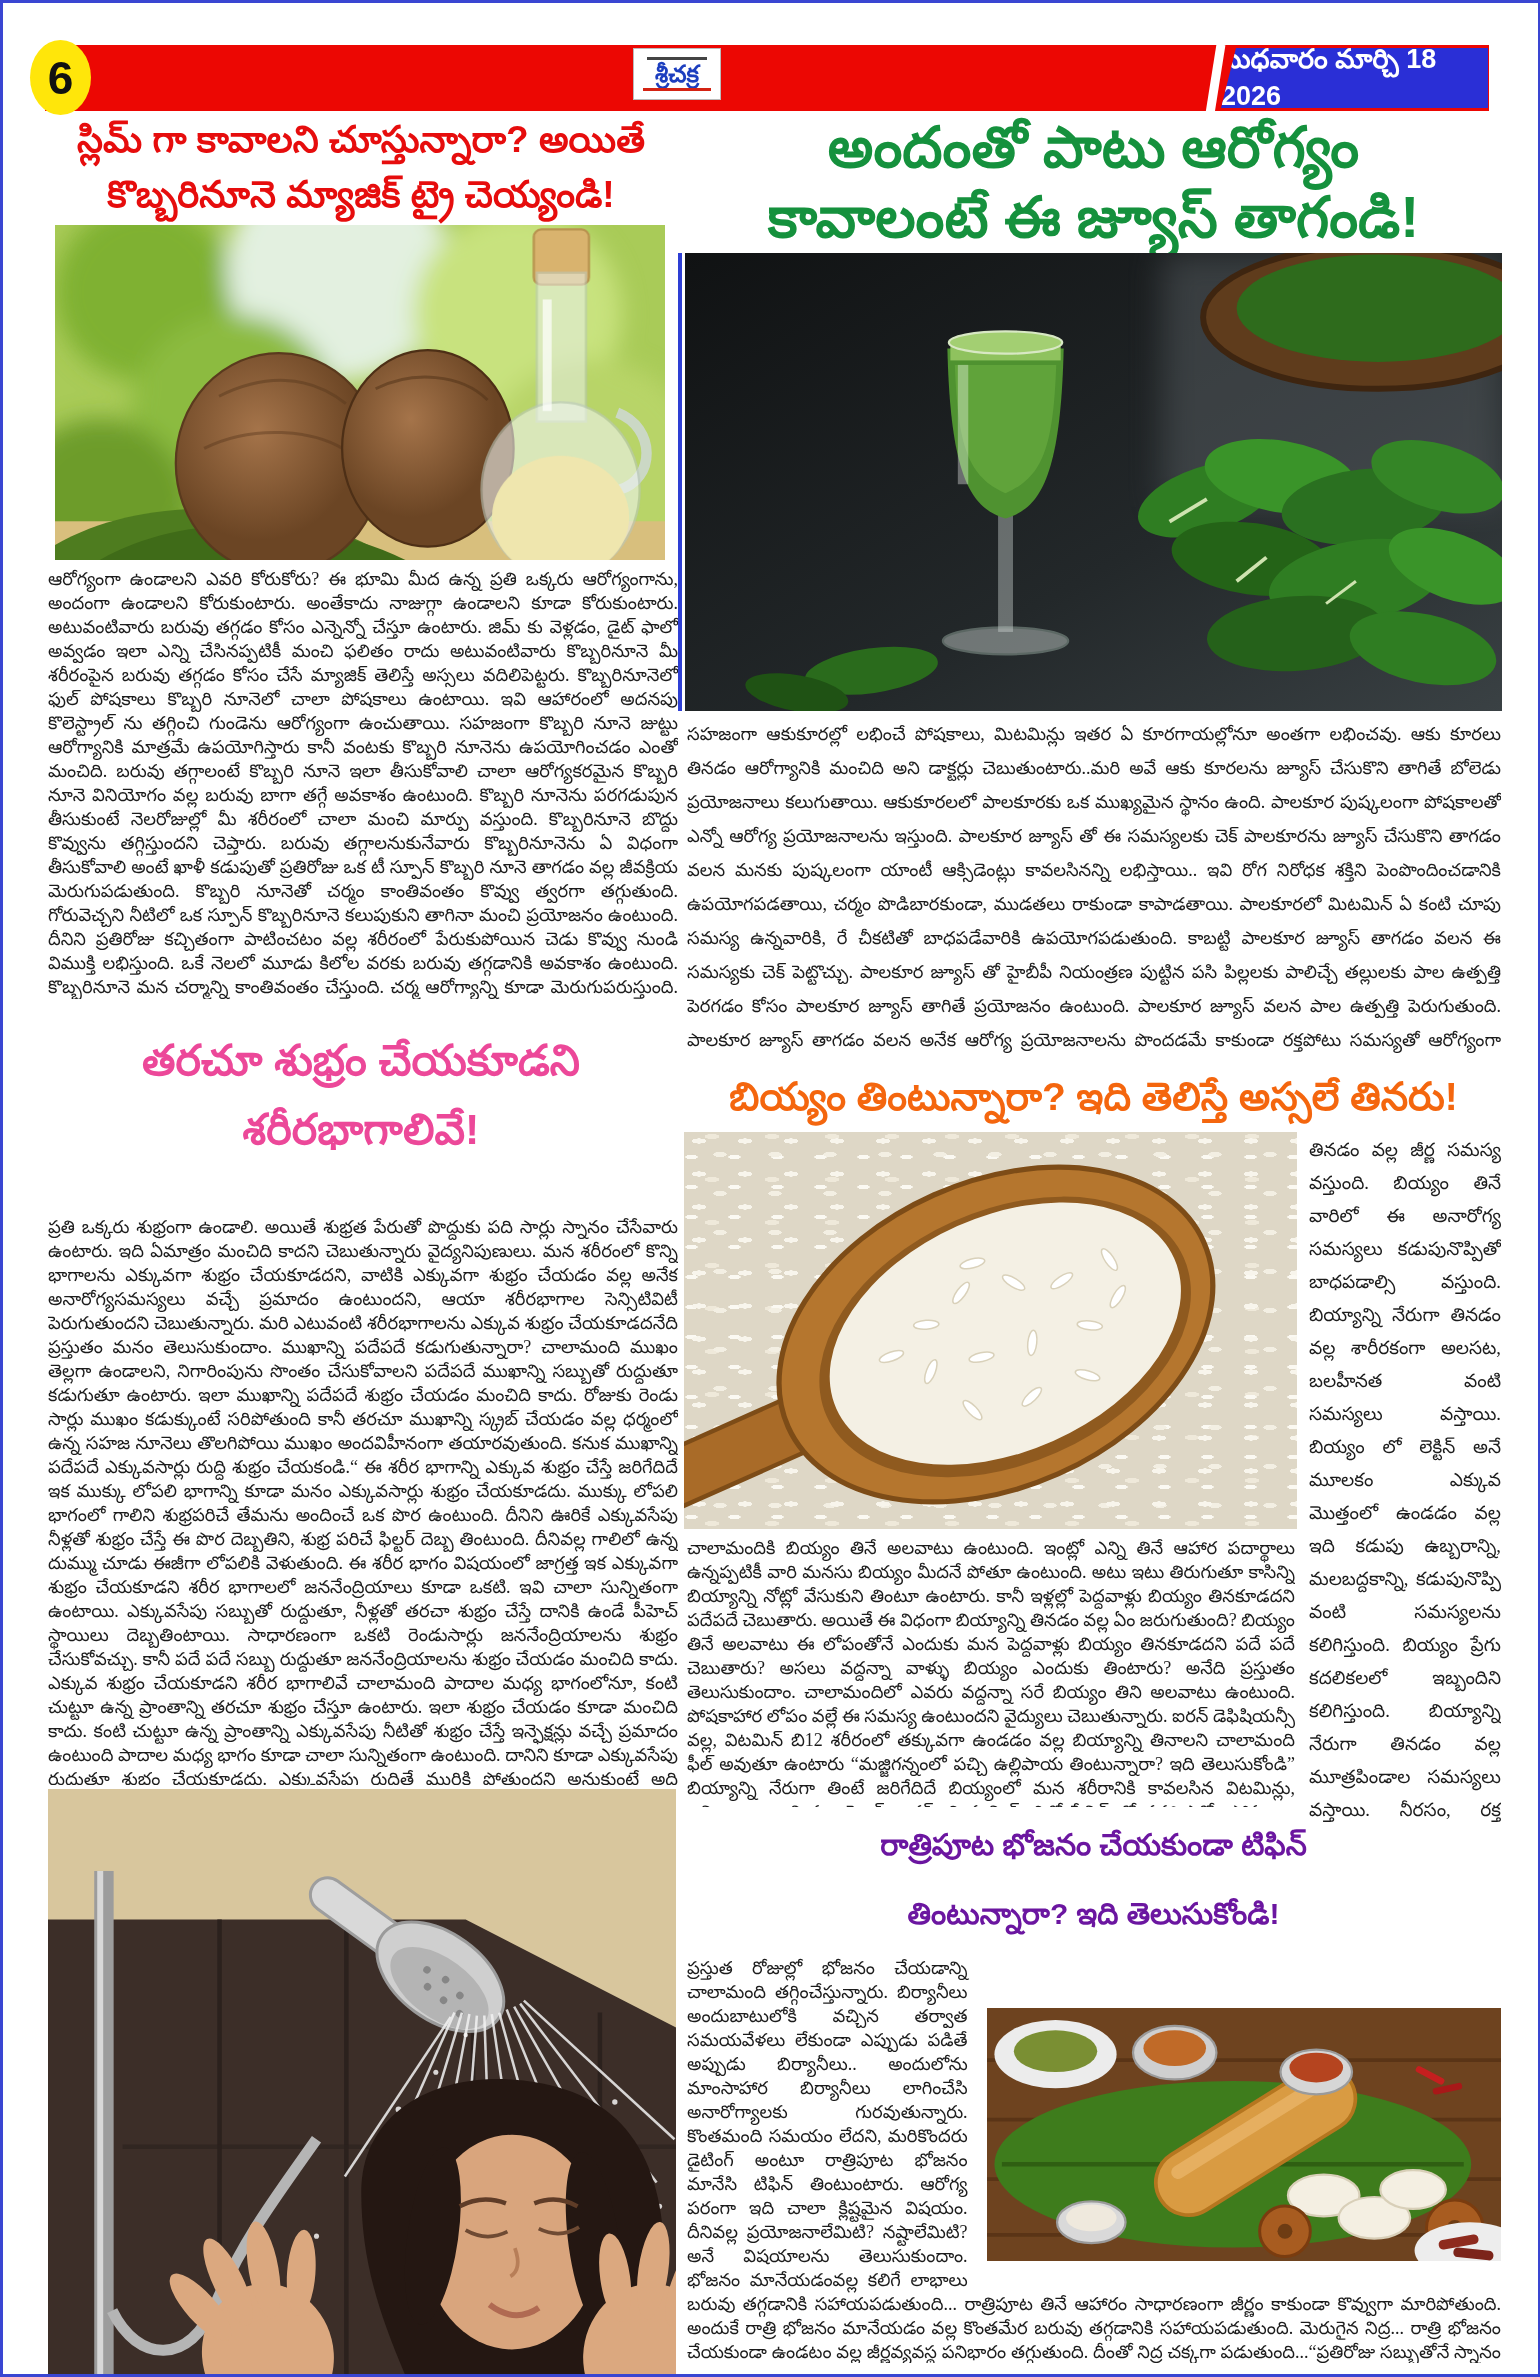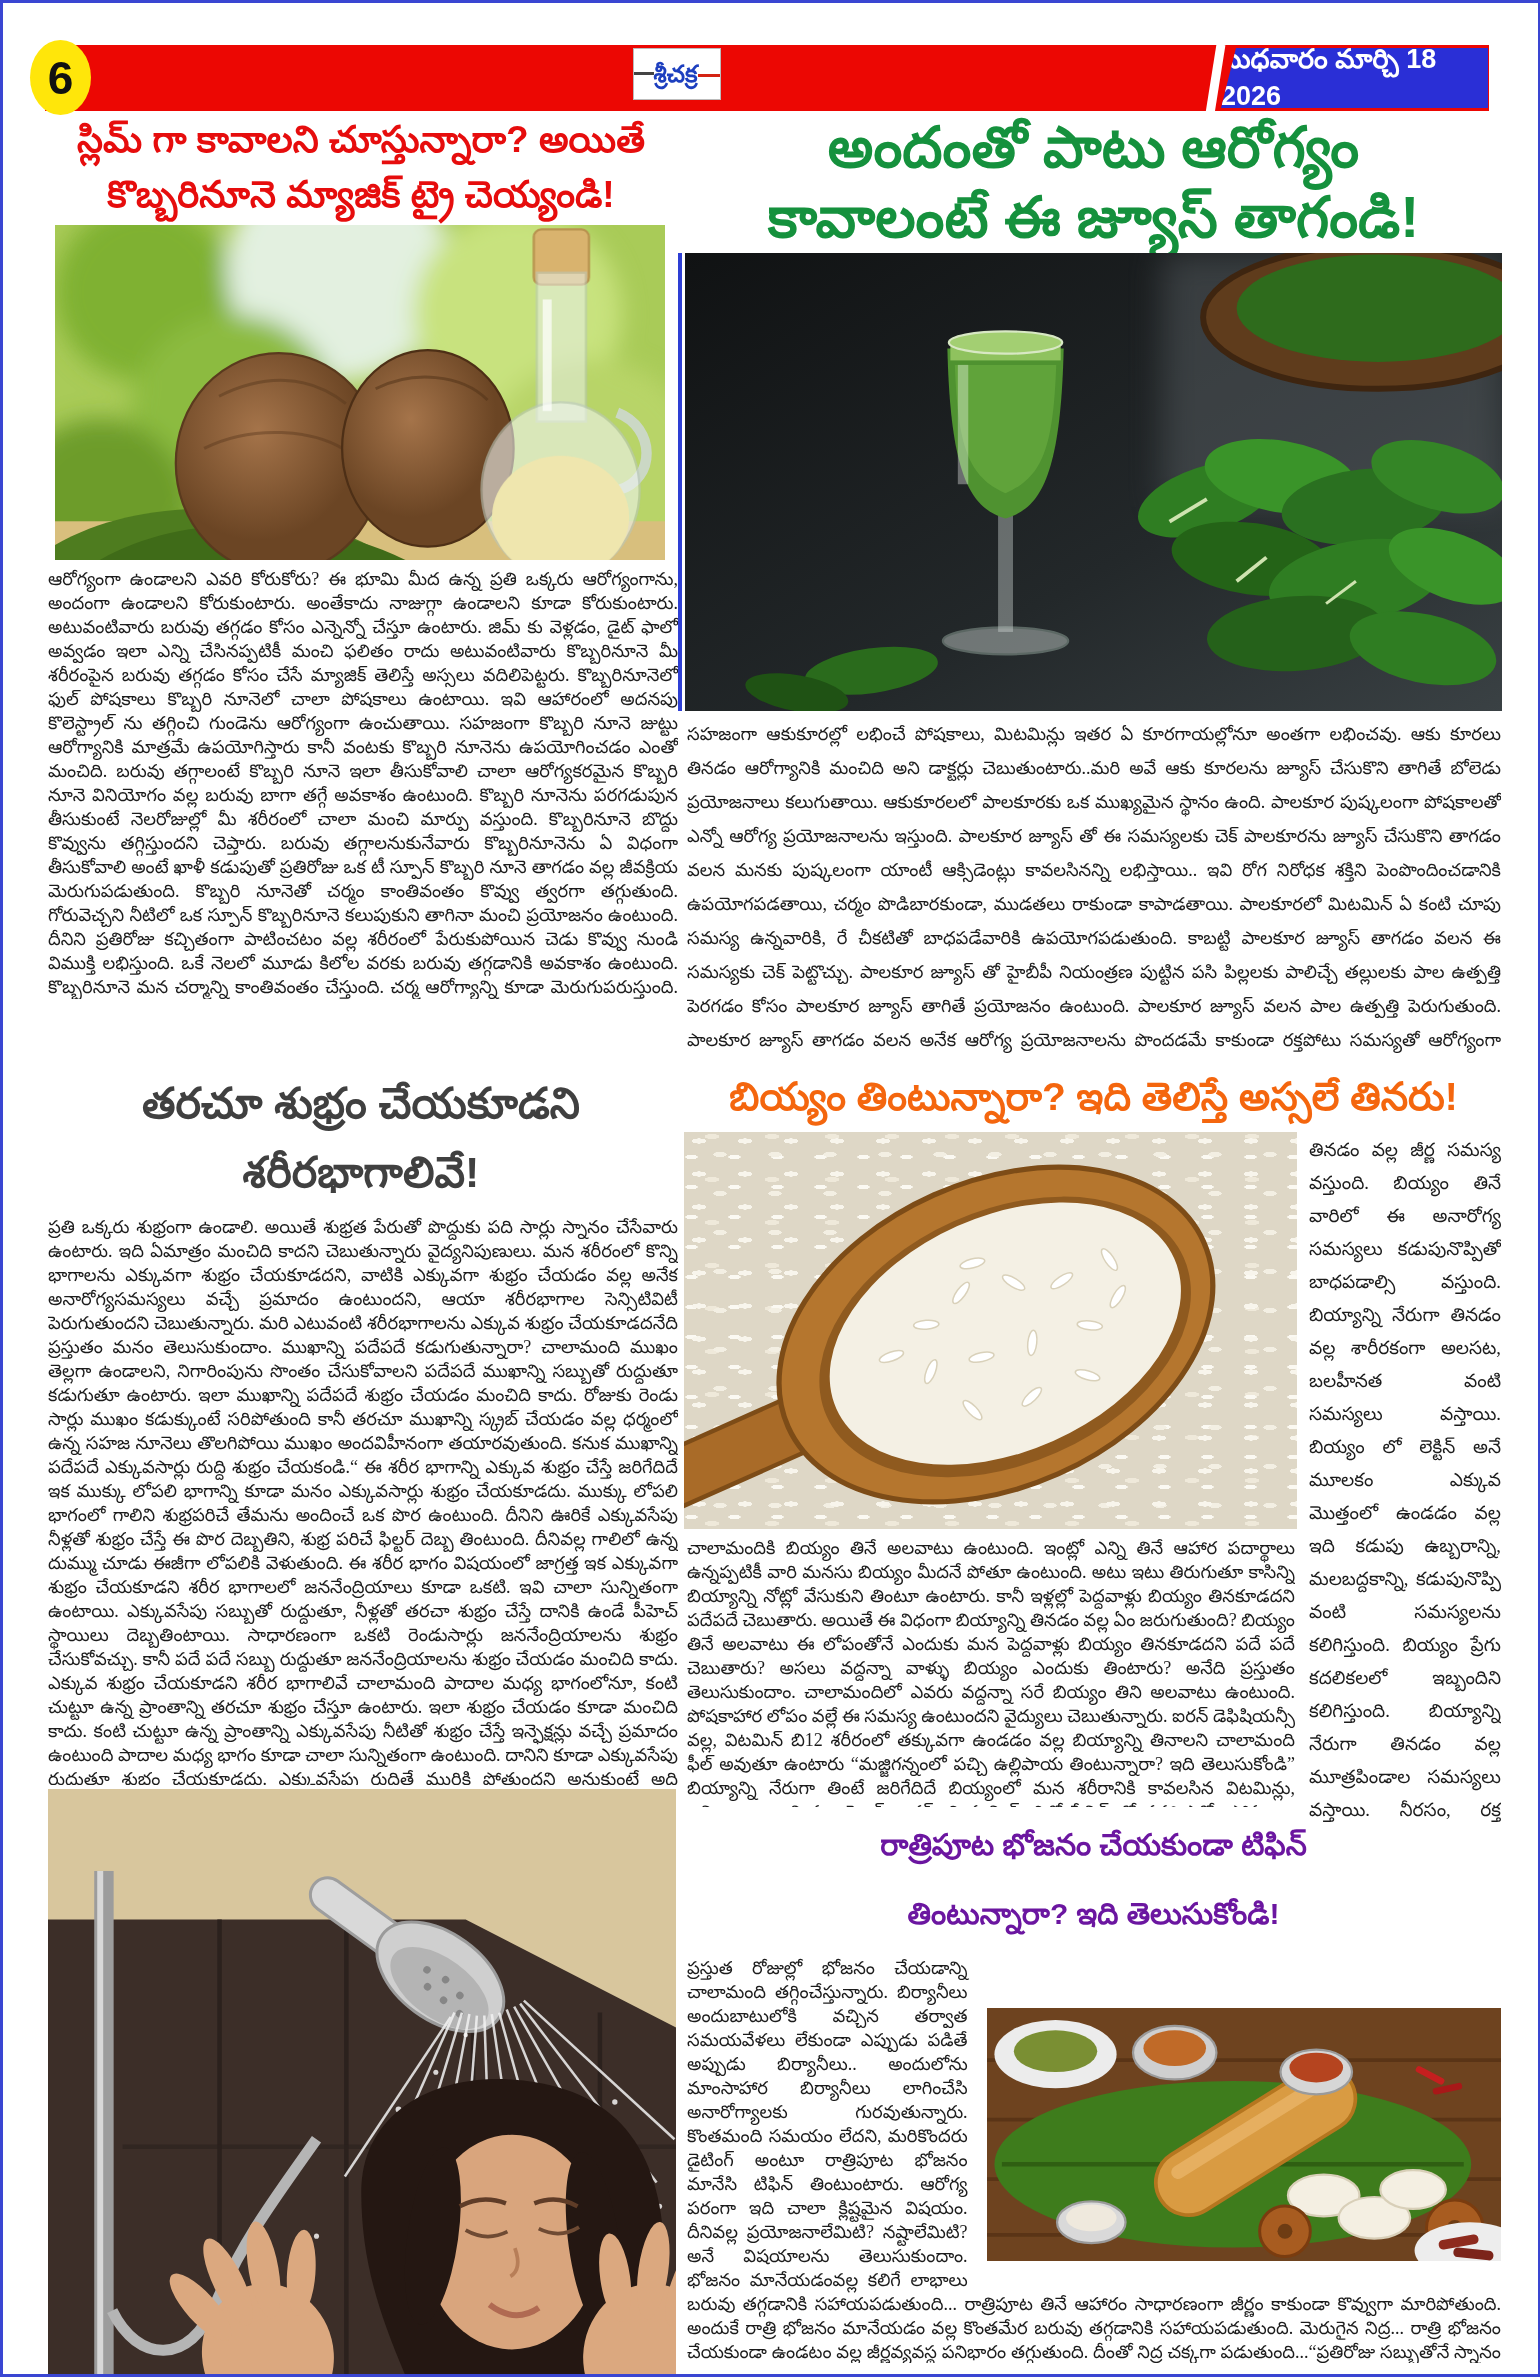--- a/index.html
+++ b/index.html
@@ -8,34 +8,34 @@
     font-family:"Liberation Serif", serif;box-sizing:border-box;
     border:3px solid #3a46d2;overflow:hidden;
   }
   .abs{position:absolute;box-sizing:border-box;}
   
   .banner{left:42px;top:42px;width:1444px;height:66px;background:#ec0703;}
   .pagenum{left:27px;top:37px;width:61px;height:75px;background:#ffe60a;border-radius:50%;
     display:flex;align-items:center;justify-content:center;font-family:"Liberation Sans",sans-serif;
     font-weight:bold;font-size:46px;color:#111;z-index:3;}
   .masthead{left:630px;top:45px;width:88px;height:52px;background:#fff;border:0.7px solid #bbb;
-    display:flex;flex-direction:row;align-items:center;justify-content:center;z-index:3;}
+    display:flex;flex-direction:column;align-items:center;justify-content:center;z-index:3;}
   .masthead .bar-top{width:70%;height:3px;background:#444;margin-bottom:1.5px;}
   .masthead .name{font-family:"Liberation Sans",sans-serif;font-weight:bold;font-size:24px;color:#1d3fbf;line-height:1;}
   .masthead .bar-bot{width:80%;height:3px;background:#d42313;margin-top:2.2px;}
   .datebox{left:1218px;top:45px;width:267px;height:60px;background:#2a2fd6;
     clip-path:polygon(15px 0,100% 0,100% 100%,0 100%);
     display:flex;align-items:center;justify-content:center;z-index:3;}
   .datebox span{color:#fff;font-family:Liberation Sans, sans-serif;font-weight:bold;font-size:27px;}
   .date-slash{left:1208px;top:41px;width:9px;height:70px;background:#fff;transform:rotate(9deg);z-index:2;}
   
   .headline{font-family:"Liberation Sans",sans-serif;font-weight:bold;text-align:center;overflow:hidden;}
   .hl-red{left:42px;top:109px;width:632px;height:127px;font-size:37px;line-height:55px;color:#e60d0d;}
   .hl-green{left:682px;top:109px;width:817px;height:142px;font-size:57px;line-height:70px;color:#15913d;}
-  .hl-pink{left:42px;top:1066px;width:632px;height:139px;font-size:43px;line-height:69px;color:#404040;}
+  .hl-pink{left:42px;top:1023px;width:632px;height:139px;font-size:43px;line-height:69px;color:#ec4899;}
   .hl-orange{left:682px;top:1065px;width:817px;height:60px;font-size:39px;line-height:58px;color:#f4660e;}
   .hl-purple{left:682px;top:1807px;width:817px;height:140px;font-size:30px;line-height:69px;color:#6b16a0;}
   
   .bodytext{font-size:18px;line-height:24px;color:#1c1c1c;text-align:justify;overflow:hidden;}
   .art1{left:45px;top:564px;width:630px;height:432px;}
   .art2{left:45px;top:1212px;width:630px;height:570px;}
   .art3{left:684px;top:714px;width:814px;height:347px;font-size:18px;line-height:34px;}
   .art4wide{left:684px;top:1533px;width:608px;height:271px;}
   .art4side{left:1306px;top:1130px;width:192px;height:695px;font-size:18.6px;line-height:33px;}
   .art5{left:684px;top:1953px;width:814px;height:407px;}

